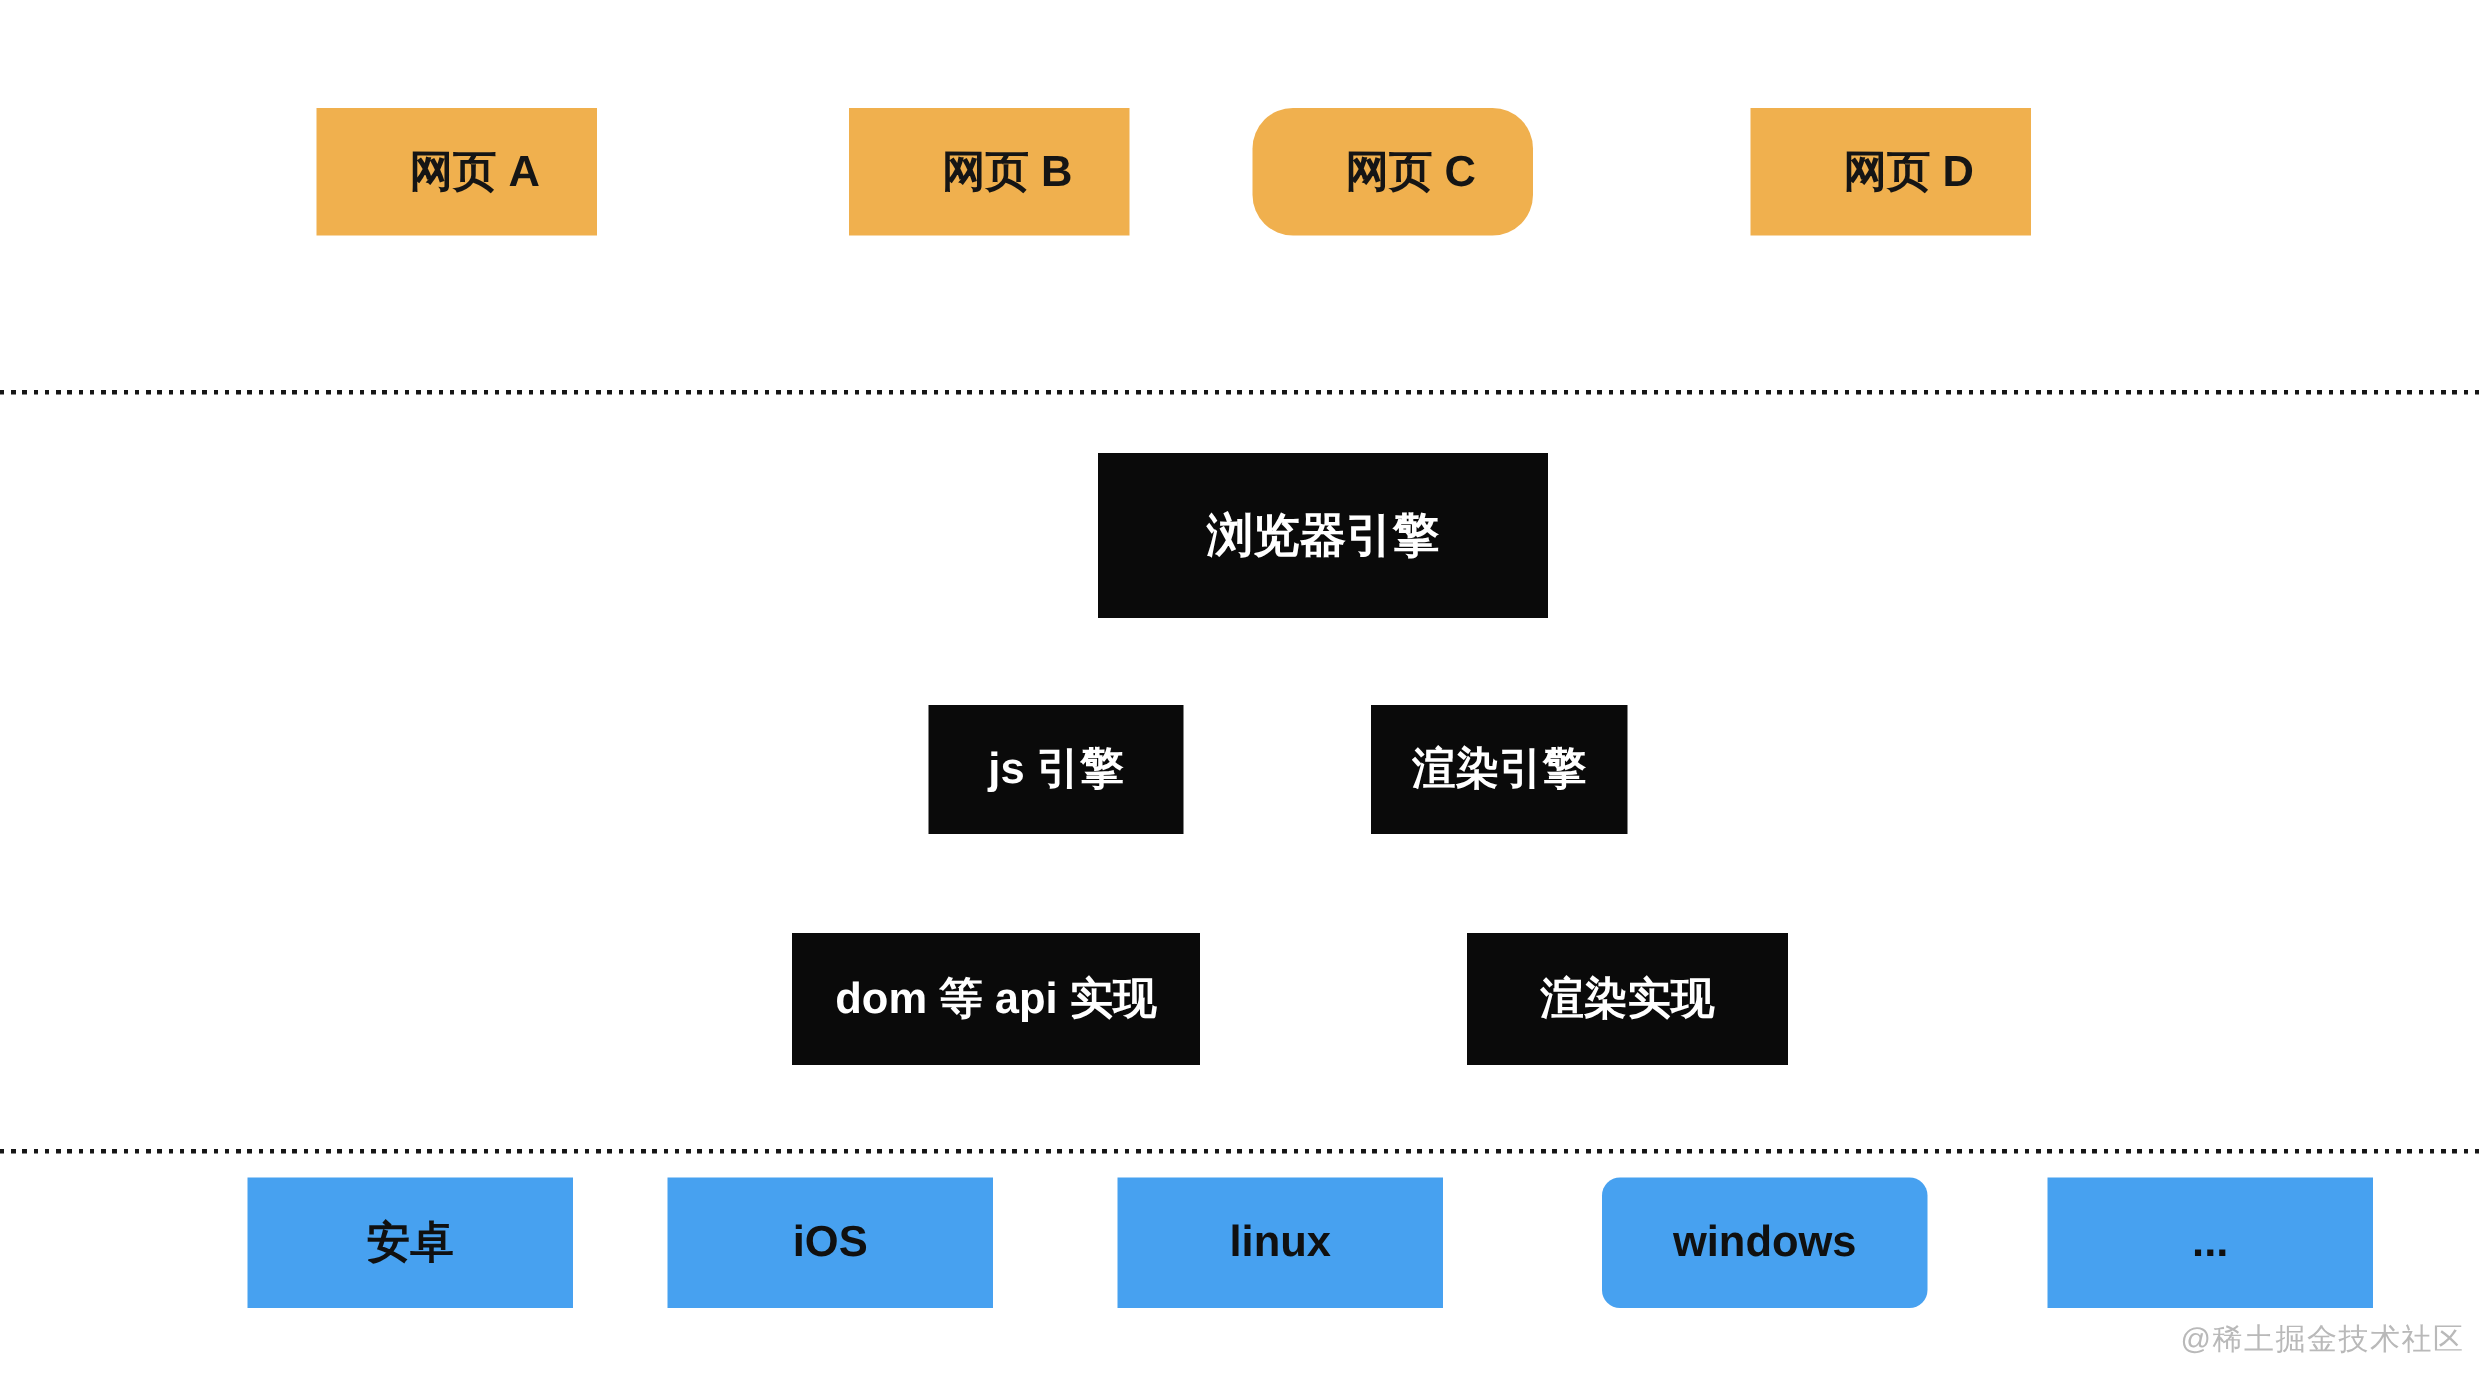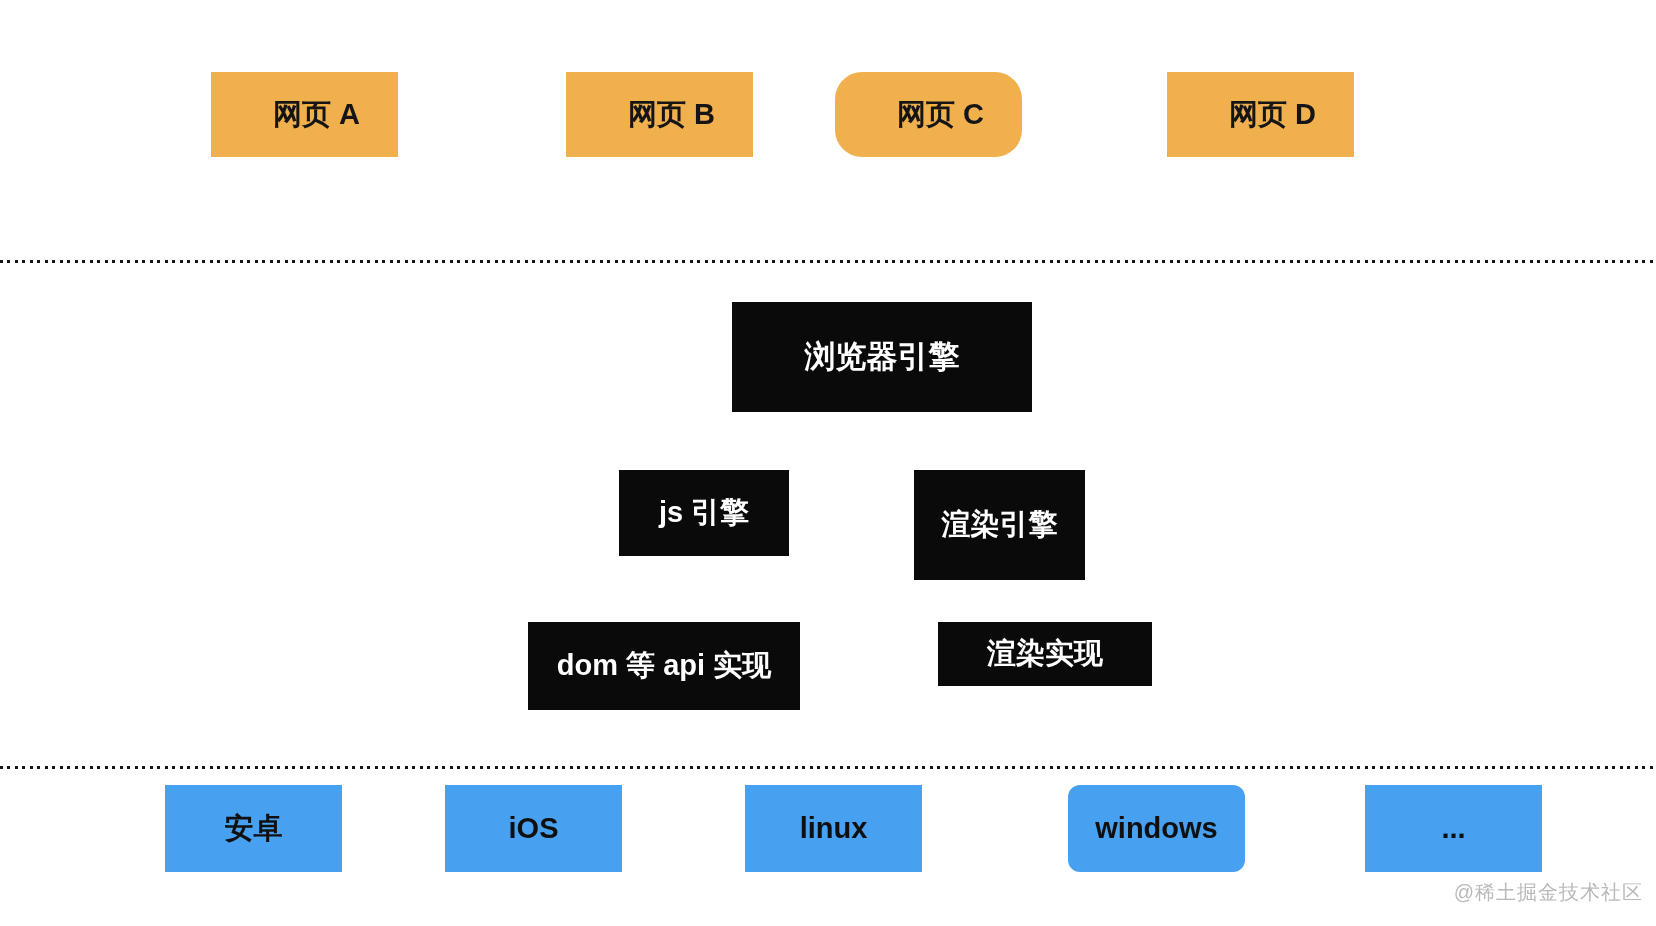--- a/index.html
+++ b/index.html
@@ -39,21 +39,21 @@
     color: #ffffff;
     font-weight: 700;
   }
   .node.os {
     background: #47A1F0;
     color: #101010;
     font-size: 29px;
     font-weight: 700;
     top: 785px;
     height: 87px;
-    width: 177px;
+    width: 217px;
   }
   .web-a { left: 211px; }
   .web-b { left: 530px; margin-left: 36px; }
   .web-c { left: 835px; border-radius: 27px; }
   .web-d { left: 1167px; width: 190px; }
 
   .sep {
     position: absolute;
     left: 0;
     width: 1656px;
@@ -74,35 +74,35 @@
     left: 619px;
     top: 470px;
     width: 170px;
     height: 86px;
     font-size: 29px;
   }
   .render-engine {
     left: 914px;
     top: 470px;
     width: 171px;
-    height: 110px;
+    height: 86px;
     font-size: 29px;
   }
   .dom-impl {
     left: 528px;
     top: 622px;
     width: 272px;
     height: 88px;
     font-size: 29px;
   }
   .render-impl {
-    left: 938px;
+    left: 978px;
     top: 622px;
     width: 214px;
-    height: 64px;
+    height: 88px;
     font-size: 29px;
   }
 
   .os-android { left: 165px; }
   .os-ios { left: 445px; width: 214px; }
   .os-linux { left: 745px; }
   .os-windows { left: 1068px; width: 214px; border-radius: 12px; }
   .os-more { left: 1365px; width: 168px; font-weight: 800; }
 
   .watermark {

